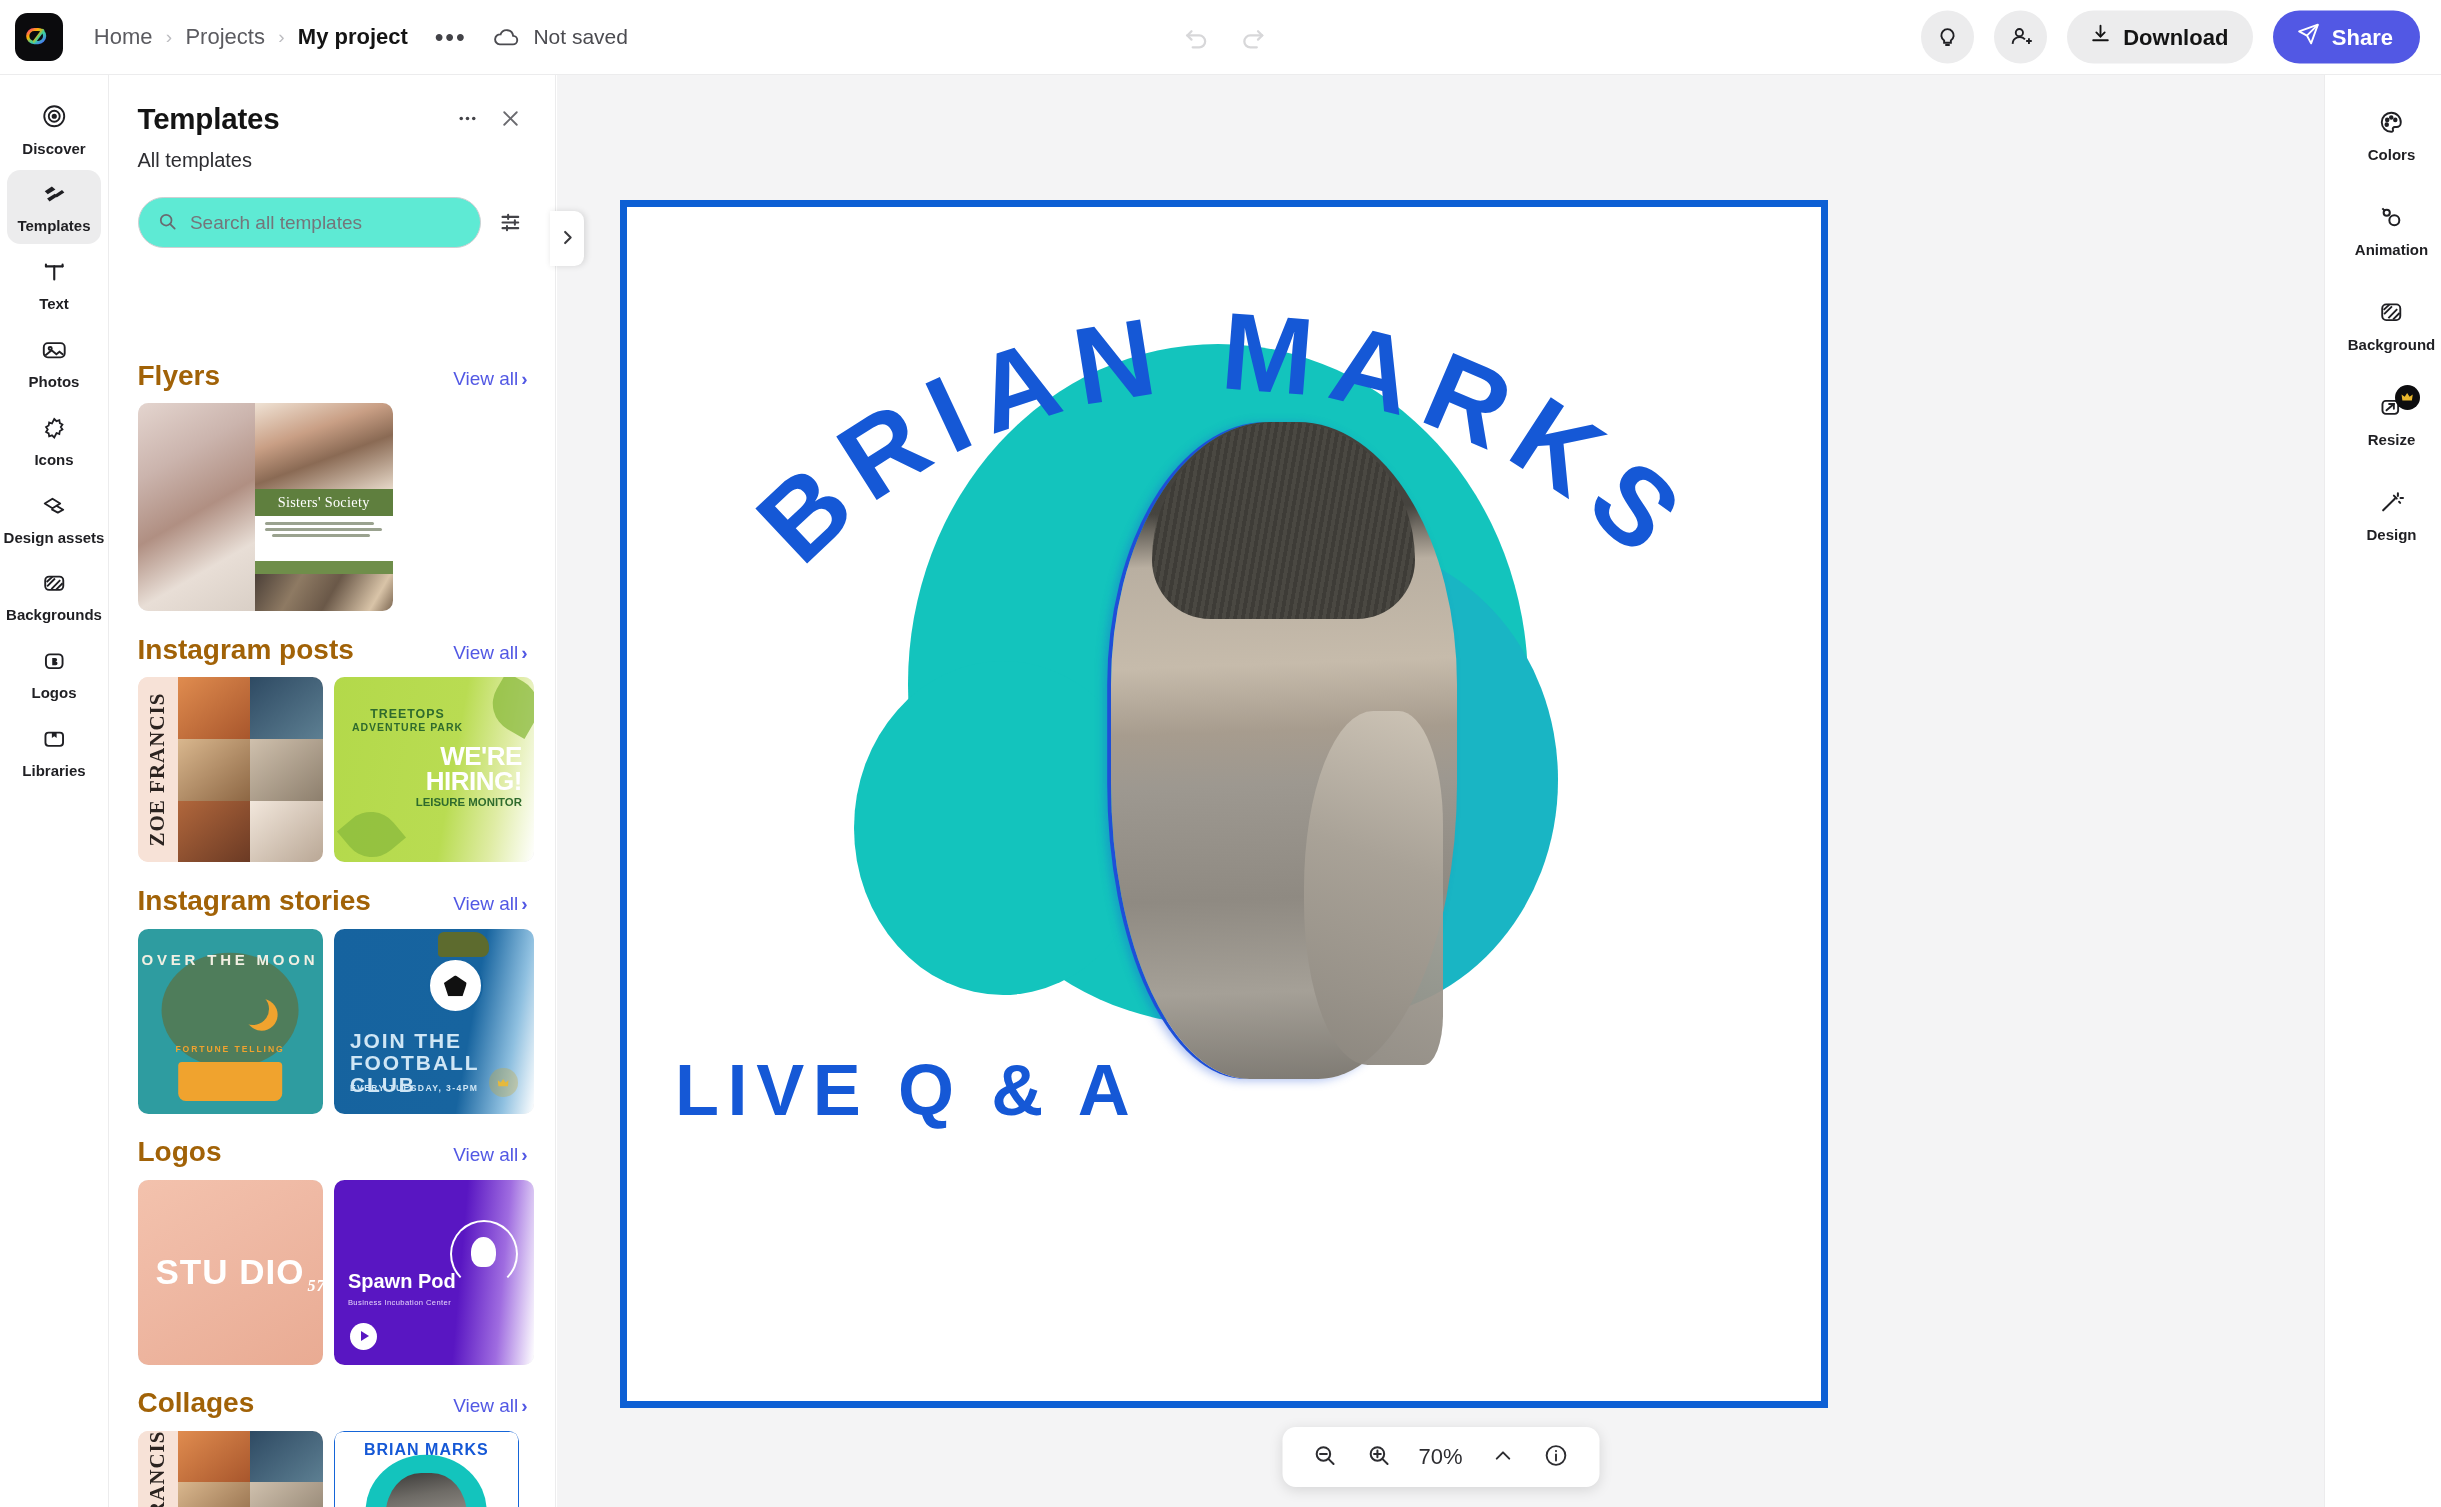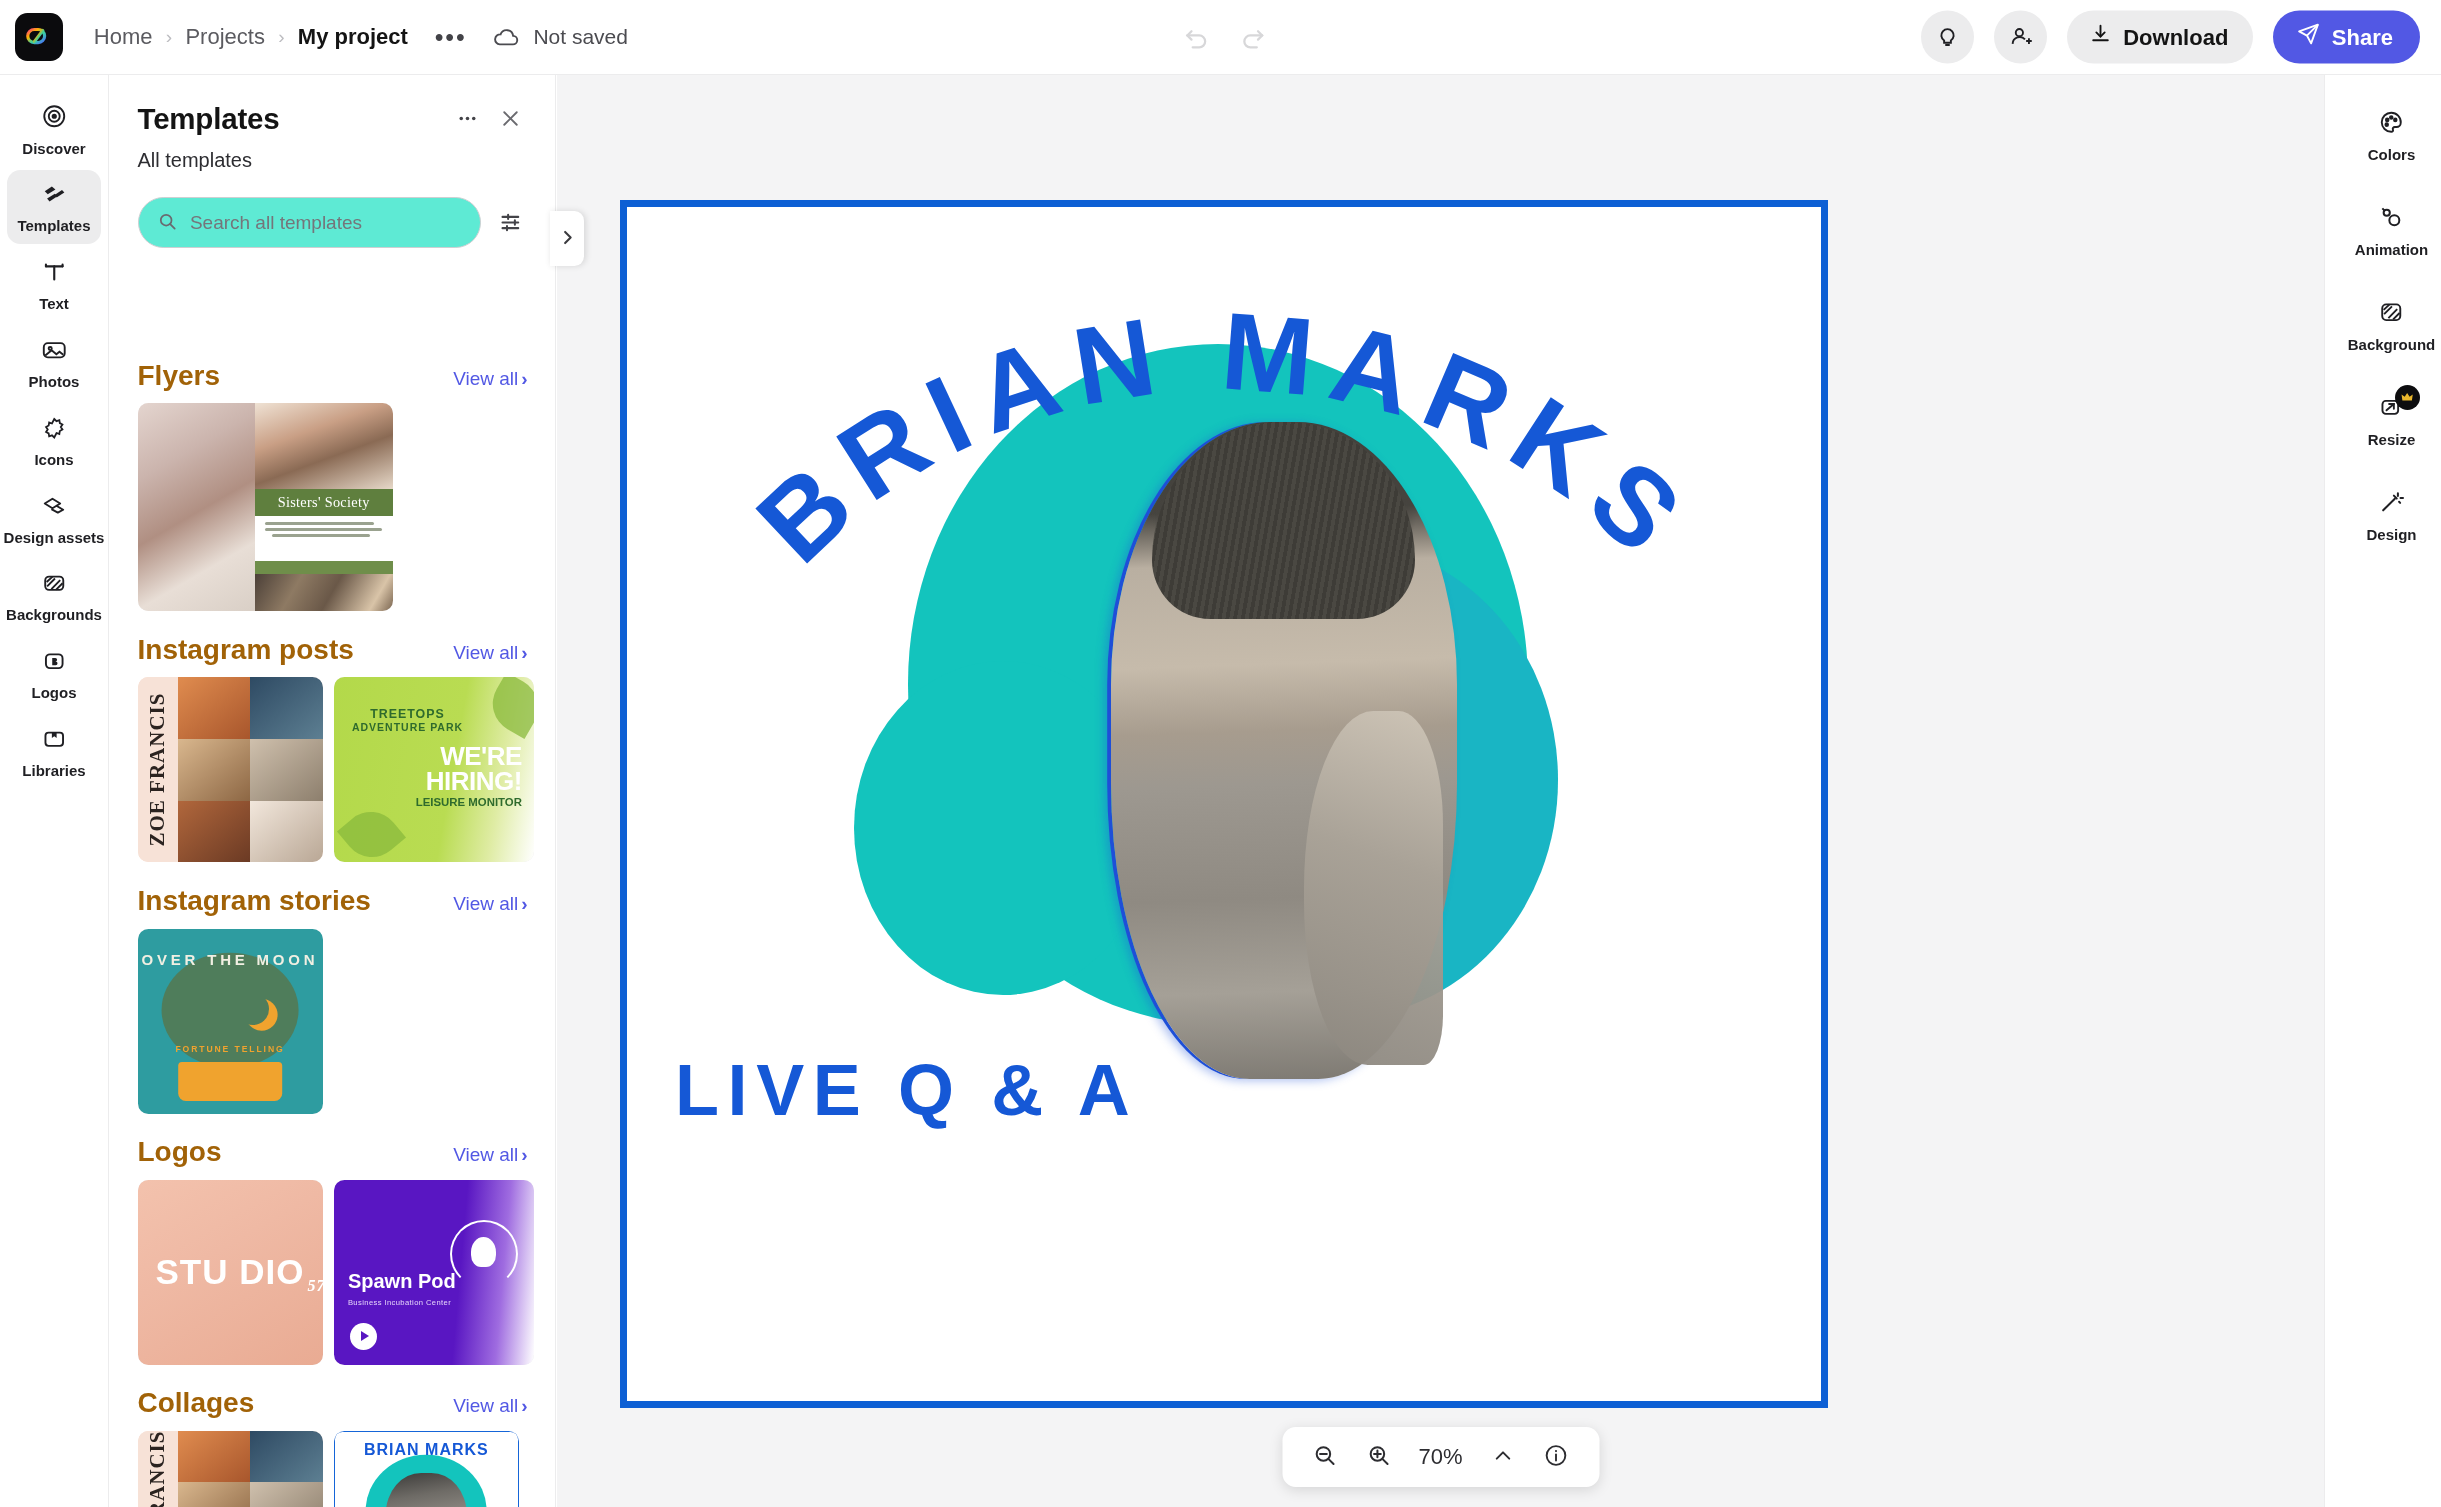--- a/index.html
+++ b/index.html
@@ -606,20 +606,36 @@
         <div class="thumb-row">
           <div class="thumb sq">
             <div class="tb-moon">
               <div class="globe"></div>
               <div class="moon"></div>
               <div class="arctext">OVER THE MOON</div>
               <div class="sub">FORTUNE TELLING</div>
               <div class="base"></div>
             </div>
           </div>
+          <div class="thumb sq-wide">
+            <div class="tb-foot">
+              <div class="boot"></div>
+              <div class="ball"></div>
+              <div class="h1">
+                <div>JOIN THE</div>
+                <div>FOOTBALL CLUB</div>
+              </div>
+              <div class="h2">EVERY TUESDAY, 3-4PM</div>
+              <div class="crown">
+                <svg width="14.3" height="14.3" viewBox="0 0 24 24" fill="#e5b93c">
+                    <path d="M4 17 3 7l5 4 4-6 4 6 5-4-1 10z"></path>
+                  </svg>
+              </div>
+            </div>
+          </div>
         </div>
       </div>
 
       <div class="section">
         <div class="section-head">
           <span class="section-title">Logos</span>
           <span class="view-all">
             <span>View all</span><span class="chev">›</span>
           </span>
         </div>

